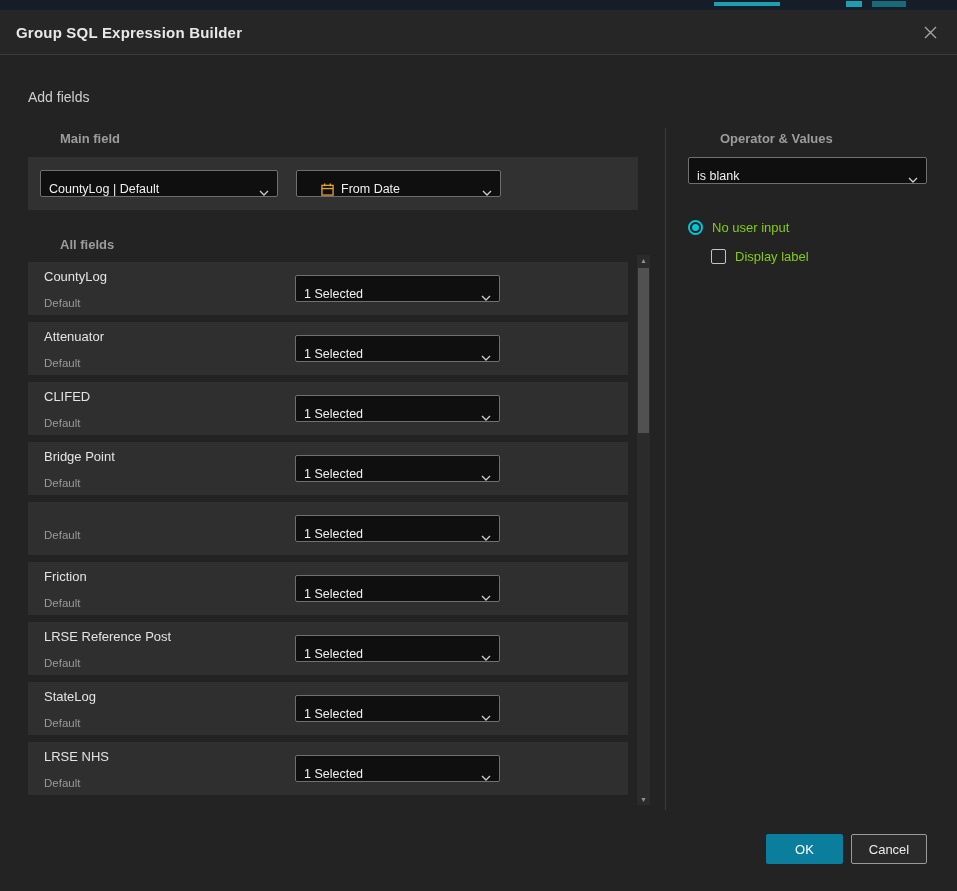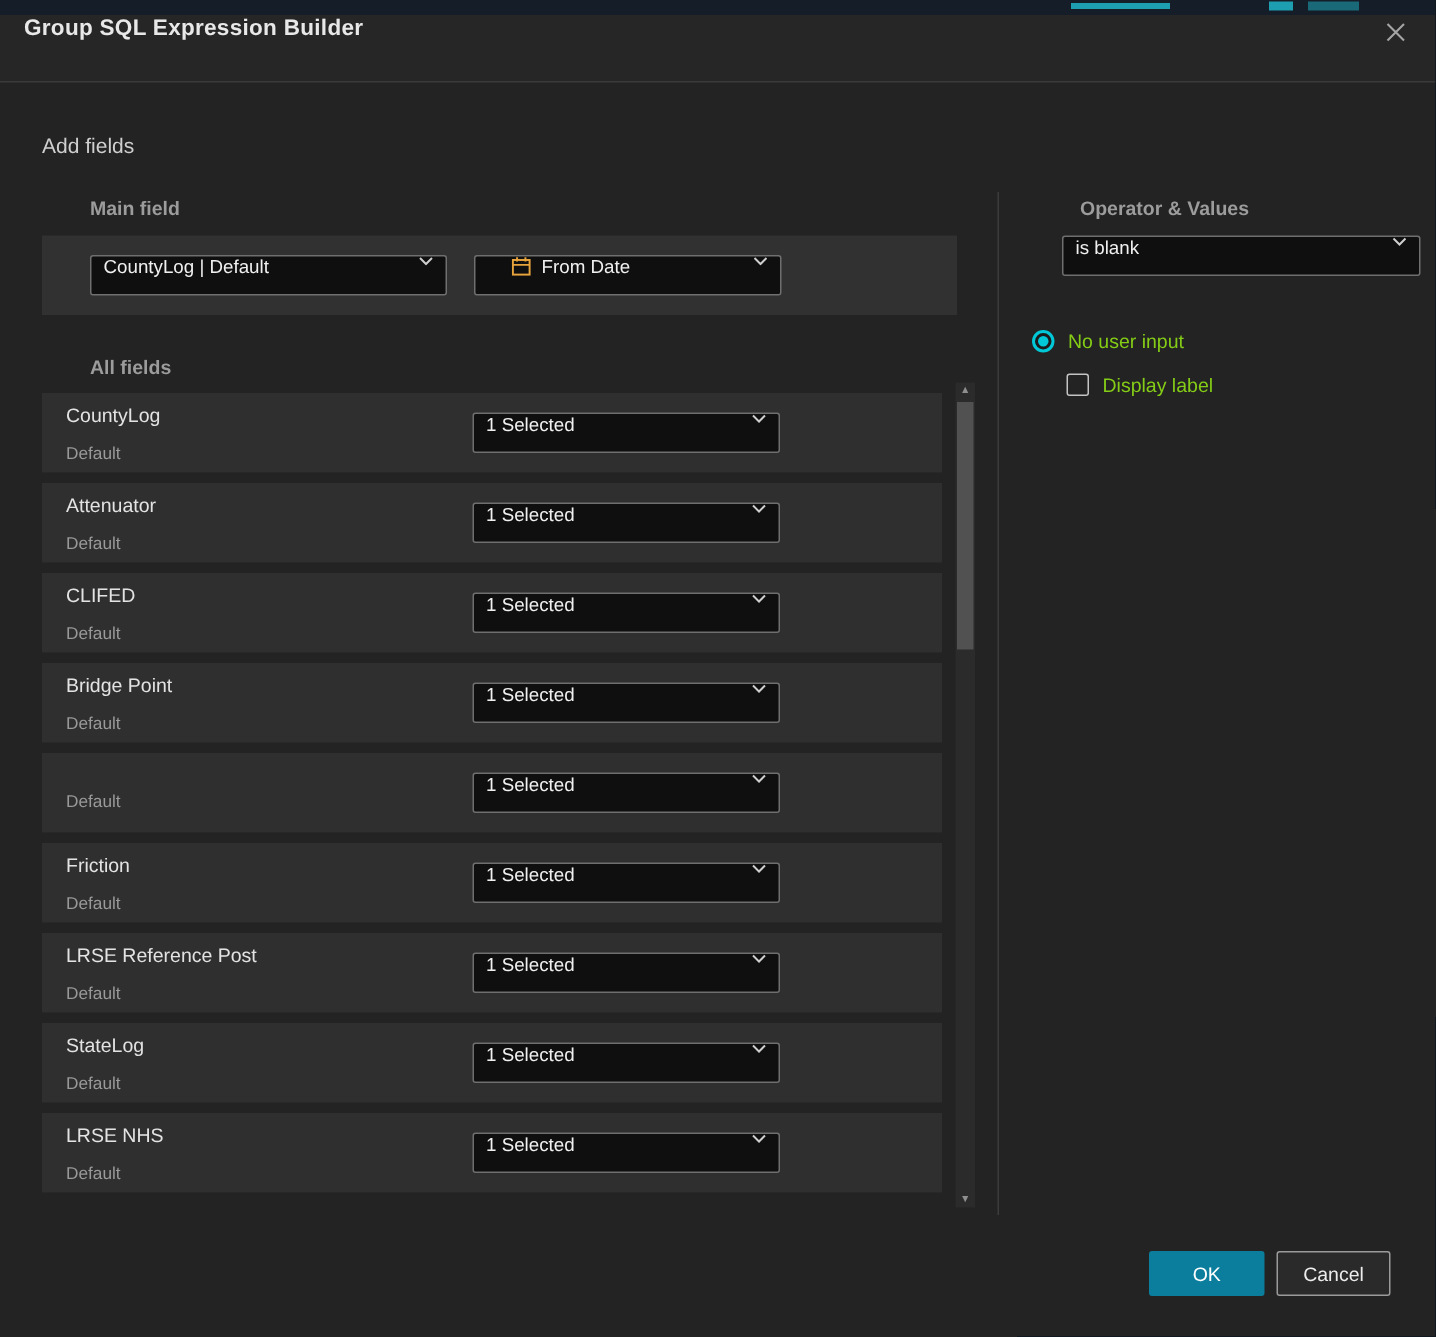--- a/index.html
+++ b/index.html
@@ -4,32 +4,32 @@
 <style>
   html,body { margin:0; padding:0; background:#0d131b; }
   body { font-family:"Liberation Sans", sans-serif; -webkit-font-smoothing:antialiased; }
   .page { position:relative; width:957px; height:891px; background:#141d28; overflow:hidden; margin:0 auto; }
 
   .app-fragment { position:absolute; background:#1fb6c9; opacity:.85; }
 
   .dialog { position:absolute; left:0; right:0; top:10px; bottom:0; background:#232323; }
 
   .dialog-header { position:absolute; top:0; left:0; right:0; height:45px;
-    display:flex; justify-content:space-between; padding:0 16px;
+    display:flex; align-items:center; justify-content:space-between; padding:0 16px;
     box-sizing:border-box; background:#262626; border-bottom:1px solid #3a3a3a; }
   .dialog-title { font-size:15px; font-weight:700; color:#e8e8e8; letter-spacing:.2px; }
   .close-button { width:22px; height:22px; display:flex; align-items:center; justify-content:center; cursor:pointer; }
 
   .section-heading { position:absolute; font-size:14px; font-weight:400; color:#cfcfcf; }
   .sub-label { position:absolute; font-size:13px; font-weight:700; color:#9c9c9c;padding-left:32px; }
 
   .panel { position:absolute; background:#313131; }
 
-  .dropdown { display:flex; align-items:flex-start; background:#0f0f0f; border:1px solid #6f6f6f;
-    border-radius:2px; box-sizing:border-box; height:27px; padding:0 8px; cursor:pointer; gap:7px;margin-left:20px; }
+  .dropdown { display:flex; align-items:flex-end; background:#0f0f0f; border:1px solid #6f6f6f;
+    border-radius:2px; box-sizing:border-box; height:27px; padding:0 8px; cursor:pointer; gap:7px; }
   .dropdown .dd-text { flex:1; font-size:12.5px; color:#f0f0f0; white-space:nowrap; overflow:hidden; }
   .dropdown .chevron { display:flex; align-items:center; }
 
   .main-panel { left:28px; top:147px; width:610px; height:53px; }
   .dd-source { position:absolute; left:12px; top:13px; width:238px; }
   .dd-date   { position:absolute; left:268px; top:13px; width:205px;padding-left:24px; }
 
   .fields-list { position:absolute; left:28px; top:252px; width:600px;
     display:flex; flex-direction:column; gap:7px; }
   .field-row { position:relative; height:53px; background:#2f2f2f; box-sizing:border-box;

